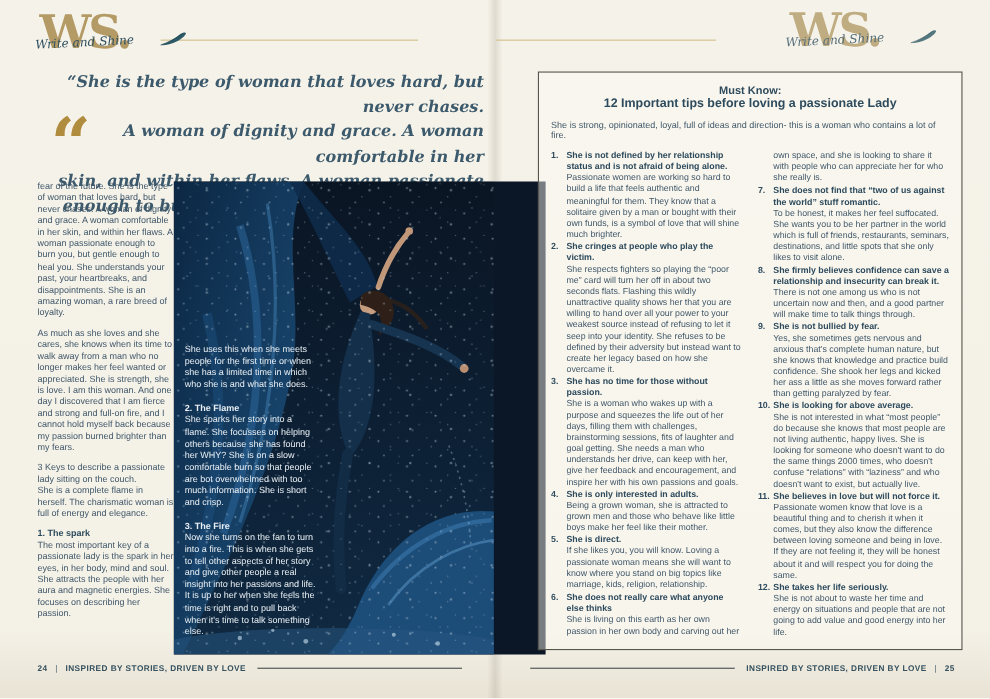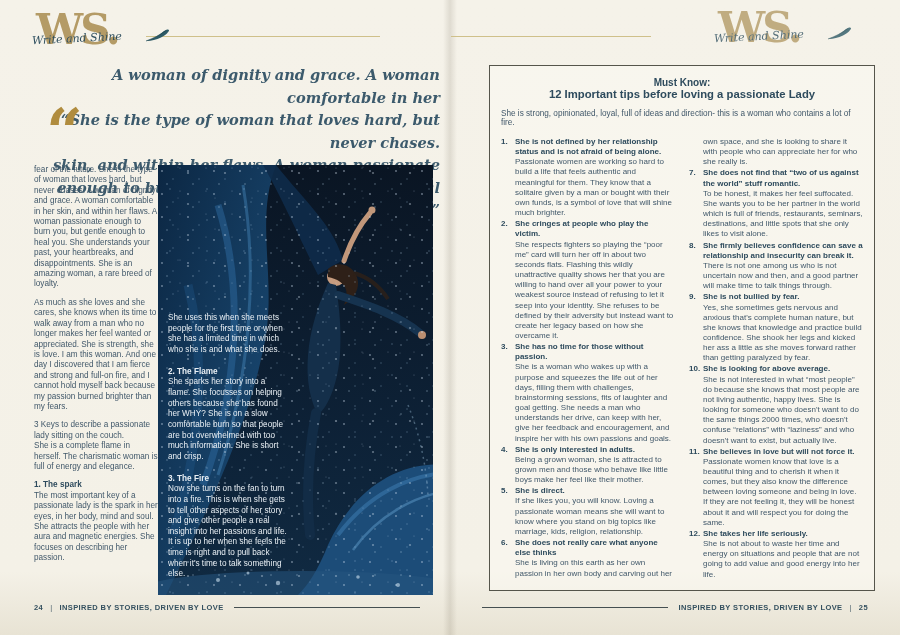--- a/index.html
+++ b/index.html
@@ -45,21 +45,21 @@
     font-size:64px; line-height:64px; color:#b08c3e;
   }
   
   .col1 { position:absolute; left:34px; top:165px; width:124px;
     font-size:8.2px; line-height:1.27; color:#41586a; }
   .col1 p { margin-bottom:8px; }
   .col1 .h-caps { font-weight:bold; color:#2e4b5d; margin-bottom:0; }
   .col1 .h-sub { font-weight:bold; color:#2e4b5d; margin:6px 0 0 0; }
   .col1 .tight { margin-bottom:0; }
   
-  .photo { position:absolute; left:158px; top:165px; width:275px; height:430px; overflow:hidden; background:#0b1726; }
+  .photo { position:absolute; left:158px; top:165px; width:338px; height:430px; overflow:hidden; background:#0b1726; }
   .photo svg { position:absolute; left:0; top:0; }
   .photo-overlay { position:absolute; left:10px; top:148px; width:120px;
     color:#e9eff4; font-size:8.2px; line-height:1.3; }
   .photo-overlay p { margin-bottom:11px; }
   .photo-overlay .ov-h { font-weight:bold; display:block; }
   
   .footer { position:absolute; top:603px; display:flex; align-items:center;
     font-size:7.5px; font-weight:bold; letter-spacing:.4px; color:#34505f;text-align:right; }
   .footer-left { left:34px; width:386px; }
   .footer-right { left:482px; width:386px; }
@@ -109,22 +109,22 @@
     <div class="monogram">WS.</div>
     <div class="logo-script">Write and Shine</div>
     <svg class="quill" width="26" height="14" viewBox="0 0 26 14">
       <path d="M2,13 C8,11 14,8 20,3 C22,1.5 24.5,1 25,2 C25.3,3.5 22,7 17,9.5 C12,12 6,13.3 2,13 Z" fill="#2c5a66"></path>
       <path d="M2,13 C9,10.5 16,7 22,2.5" stroke="#183f49" stroke-width="0.6" fill="none"></path>
     </svg>
   </div>
 
   <section class="quote-block">
     <span class="quote-mark">“</span>
+    <div class="quote-line">“She is the type of woman that loves hard, but never chases.</div>
     <div class="quote-line">A woman of dignity and grace. A woman comfortable in her</div>
-    <div class="quote-line">“She is the type of woman that loves hard, but never chases.</div>
     <div class="quote-line">skin, and within her flaws. A woman passionate</div>
     <div class="quote-line">enough to burn you, but gentle enough to heal you.”</div>
   </section>
 
   <section class="col1">
     <p>fear of the future. She is the type of woman that loves hard, but never chases. A woman of dignity and grace. A woman comfortable in her skin, and within her flaws. A woman passionate enough to burn you, but gentle enough to heal you. She understands your past, your heartbreaks, and disappointments. She is an amazing woman, a rare breed of loyalty.</p>
     <p>As much as she loves and she cares, she knows when its time to walk away from a man who no longer makes her feel wanted or appreciated. She is strength, she is love. I am this woman. And one day I discovered that I am fierce and strong and full-on fire, and I cannot hold myself back because my passion burned brighter than my fears.</p>
     <p class="tight">3 Keys to describe a passionate lady sitting on the couch.</p>
     <p>She is a complete flame in herself. The charismatic woman is full of energy and elegance.</p>
     <p class="h-sub tight">1. The spark</p>

